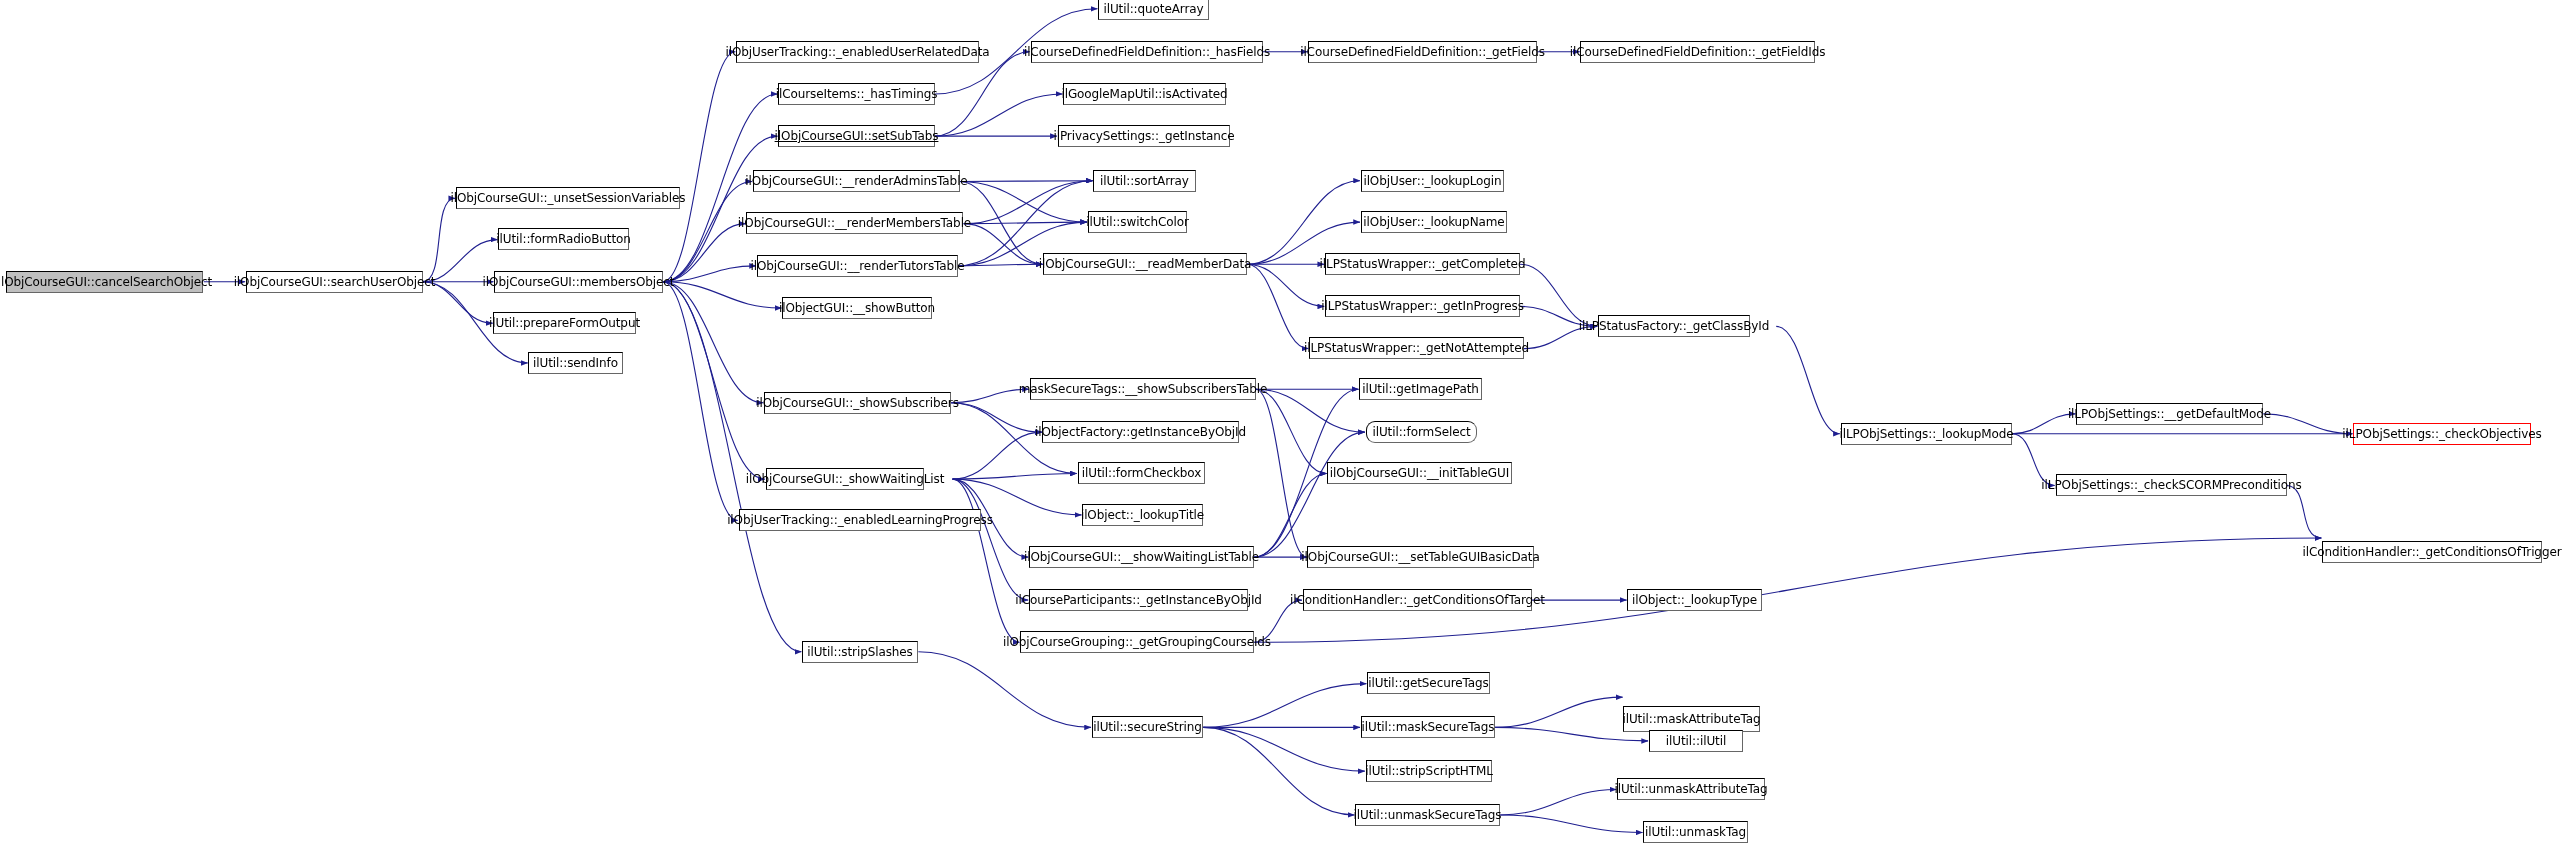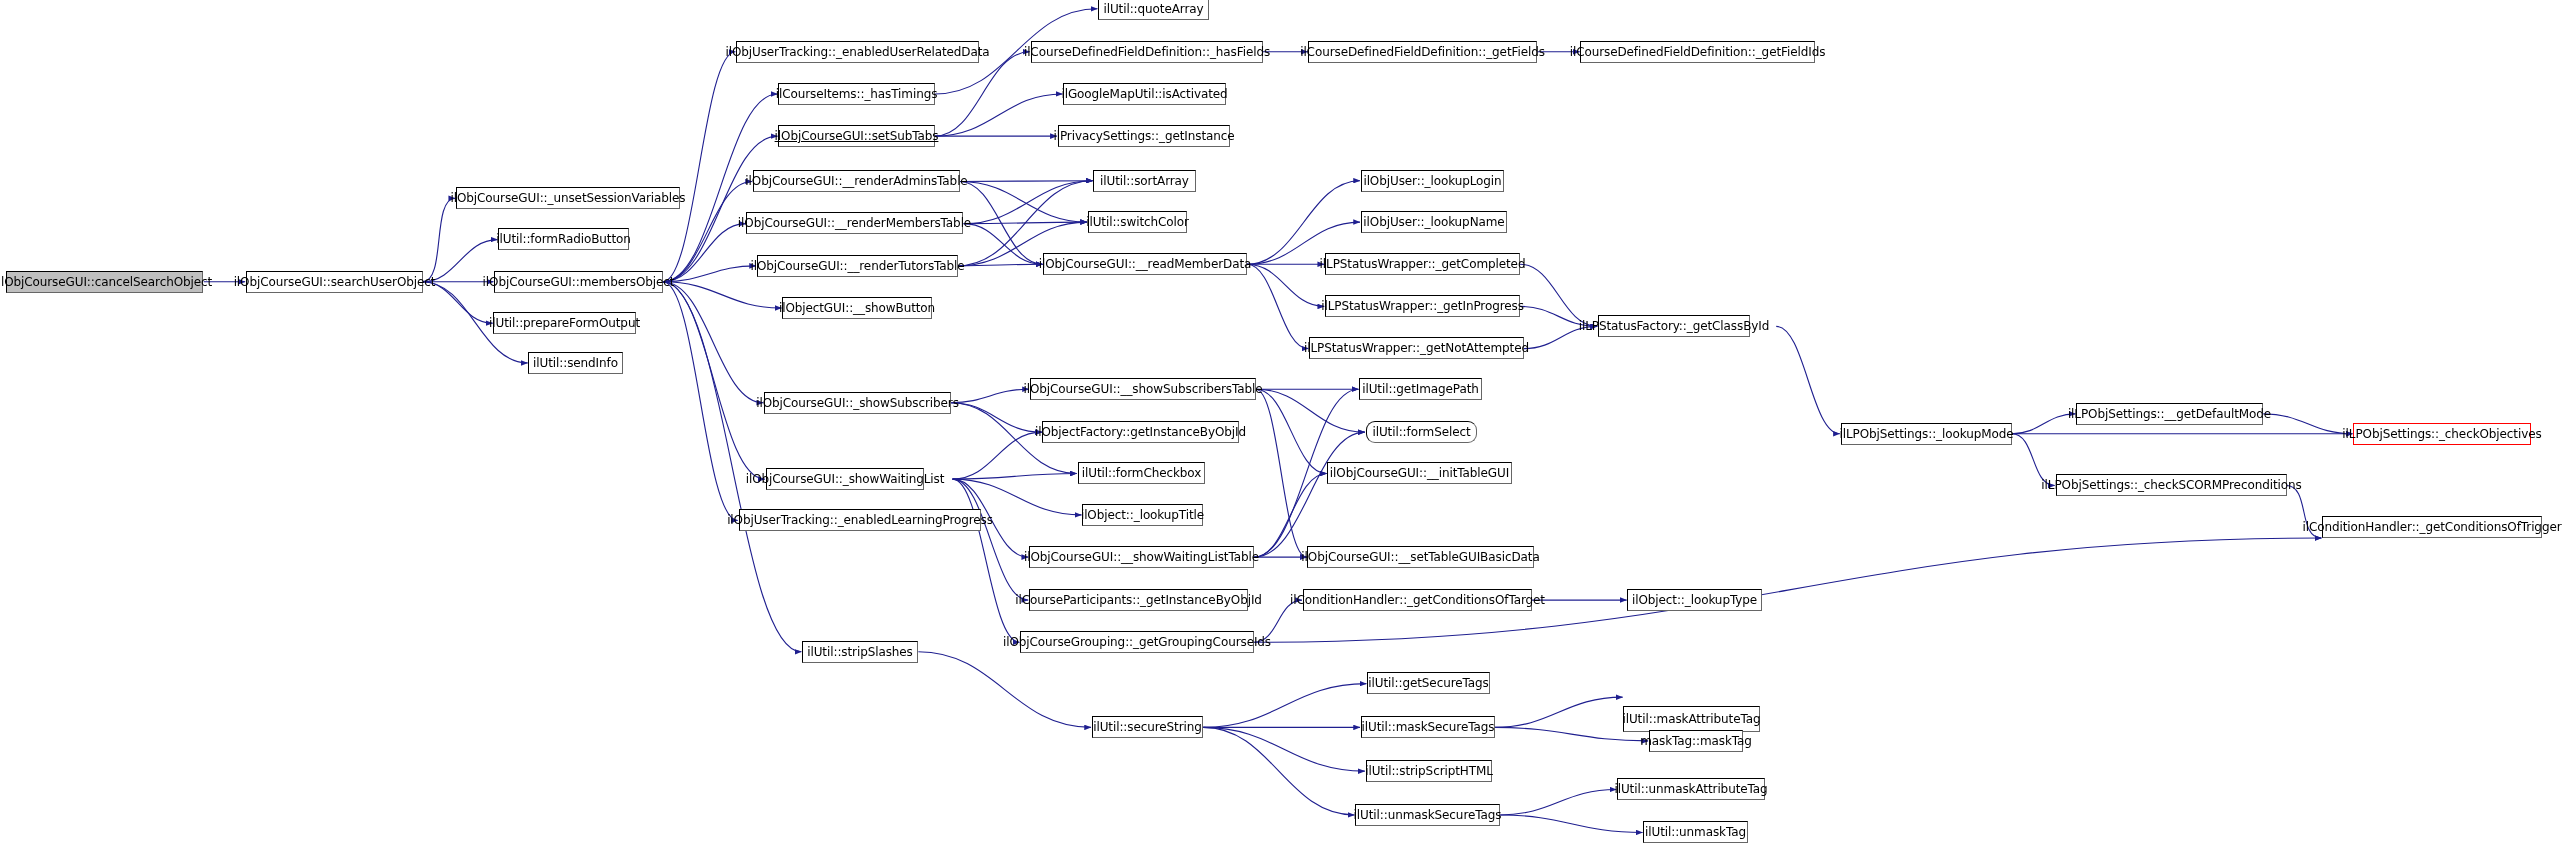--- a/index.html
+++ b/index.html
@@ -145,23 +145,23 @@
       <div class="node" style="left: 1361px; top: 170px; width: 143px; height: 22px;">ilObjUser::_lookupLogin</div>
       <div class="node" style="left: 1361px; top: 211px; width: 146px; height: 22px;">ilObjUser::_lookupName</div>
       <div class="node" style="left: 1325px; top: 253px; width: 195px; height: 22px;">ilLPStatusWrapper::_getCompleted</div>
       <div class="node" style="left: 1325px; top: 295px; width: 195px; height: 22px;">ilLPStatusWrapper::_getInProgress</div>
       <div class="node" style="left: 1309px; top: 337px; width: 215px; height: 22px;">ilLPStatusWrapper::_getNotAttempted</div>
       <div class="node" style="left: 1598px; top: 315px; width: 152px; height: 22px;">ilLPStatusFactory::_getClassById</div>
       <div class="node" style="left: 1841px; top: 423px; width: 171px; height: 22px;">ilLPObjSettings::_lookupMode</div>
       <div class="node" style="left: 2076px; top: 403px; width: 187px; height: 22px;">ilLPObjSettings::__getDefaultMode</div>
       <div class="node highlight" style="left: 2353px; top: 423px; width: 178px; height: 22px;">ilLPObjSettings::_checkObjectives</div>
       <div class="node" style="left: 2056px; top: 474px; width: 231px; height: 22px;">ilLPObjSettings::_checkSCORMPreconditions</div>
-      <div class="node" style="left: 2322px; top: 516px; width: 220px; height: 22px;">ilConditionHandler::_getConditionsOfTrigger</div>
+      <div class="node" style="left: 2322px; top: 541px; width: 220px; height: 22px;">ilConditionHandler::_getConditionsOfTrigger</div>
       <div class="node" style="left: 764px; top: 392px; width: 187px; height: 22px;">ilObjCourseGUI::_showSubscribers</div>
-      <div class="node" style="left: 1030px; top: 378px; width: 226px; height: 22px;">ilObjCourseGUI::__showSubscribersTable</div>
+      <div class="node" style="left: 1030px; top: 378px; width: 226px; height: 22px;">maskSecureTags::__showSubscribersTable</div>
       <div class="node" style="left: 1042px; top: 421px; width: 197px; height: 22px;">ilObjectFactory::getInstanceByObjId</div>
       <div class="node" style="left: 1078px; top: 462px; width: 127px; height: 22px;">ilUtil::formCheckbox</div>
       <div class="node" style="left: 1082px; top: 504px; width: 121px; height: 22px;">ilObject::_lookupTitle</div>
       <div class="node" style="left: 766px; top: 468px; width: 158px; height: 22px;">ilObjCourseGUI::_showWaitingList</div>
       <div class="node" style="left: 739px; top: 509px; width: 242px; height: 22px;">ilObjUserTracking::_enabledLearningProgress</div>
       <div class="node" style="left: 1029px; top: 546px; width: 225px; height: 22px;">ilObjCourseGUI::__showWaitingListTable</div>
       <div class="node" style="left: 1359px; top: 378px; width: 123px; height: 22px;">ilUtil::getImagePath</div>
       <div class="node" style="left: 1366px; top: 421px; width: 111px; height: 22px; border-radius: 9px;">ilUtil::formSelect</div>
       <div class="node" style="left: 1327px; top: 462px; width: 185px; height: 22px;">ilObjCourseGUI::__initTableGUI</div>
       <div class="node" style="left: 1307px; top: 546px; width: 227px; height: 22px;">ilObjCourseGUI::__setTableGUIBasicData</div>
@@ -169,18 +169,18 @@
       <div class="node" style="left: 1020px; top: 631px; width: 234px; height: 22px;">ilObjCourseGrouping::_getGroupingCourseIds</div>
       <div class="node" style="left: 1303px; top: 589px; width: 229px; height: 22px;">ilConditionHandler::_getConditionsOfTarget</div>
       <div class="node" style="left: 1627px; top: 589px; width: 135px; height: 22px;">ilObject::_lookupType</div>
       <div class="node" style="left: 802px; top: 641px; width: 116px; height: 22px;">ilUtil::stripSlashes</div>
       <div class="node" style="left: 1092px; top: 716px; width: 111px; height: 22px;">ilUtil::secureString</div>
       <div class="node" style="left: 1367px; top: 672px; width: 123px; height: 22px;">ilUtil::getSecureTags</div>
       <div class="node" style="left: 1361px; top: 716px; width: 134px; height: 22px;">ilUtil::maskSecureTags</div>
       <div class="node" style="left: 1366px; top: 760px; width: 126px; height: 22px;">ilUtil::stripScriptHTML</div>
       <div class="node" style="left: 1355px; top: 804px; width: 145px; height: 22px;">ilUtil::unmaskSecureTags</div>
       <div class="node" style="left: 1623px; top: 706px; width: 137px; height: 26px;">ilUtil::maskAttributeTag</div>
-      <div class="node" style="left: 1649px; top: 730px; width: 94px; height: 22px;">maskTag::maskTag</div>
+      <div class="node" style="left: 1649px; top: 730px; width: 94px; height: 22px;">ilUtil::ilUtil</div>
       <div class="node" style="left: 1617px; top: 778px; width: 148px; height: 22px;">ilUtil::unmaskAttributeTag</div>
       <div class="node" style="left: 1643px; top: 821px; width: 105px; height: 22px;">ilUtil::unmaskTag</div>
     </div>
 </div>
 
 
 </body></html>

